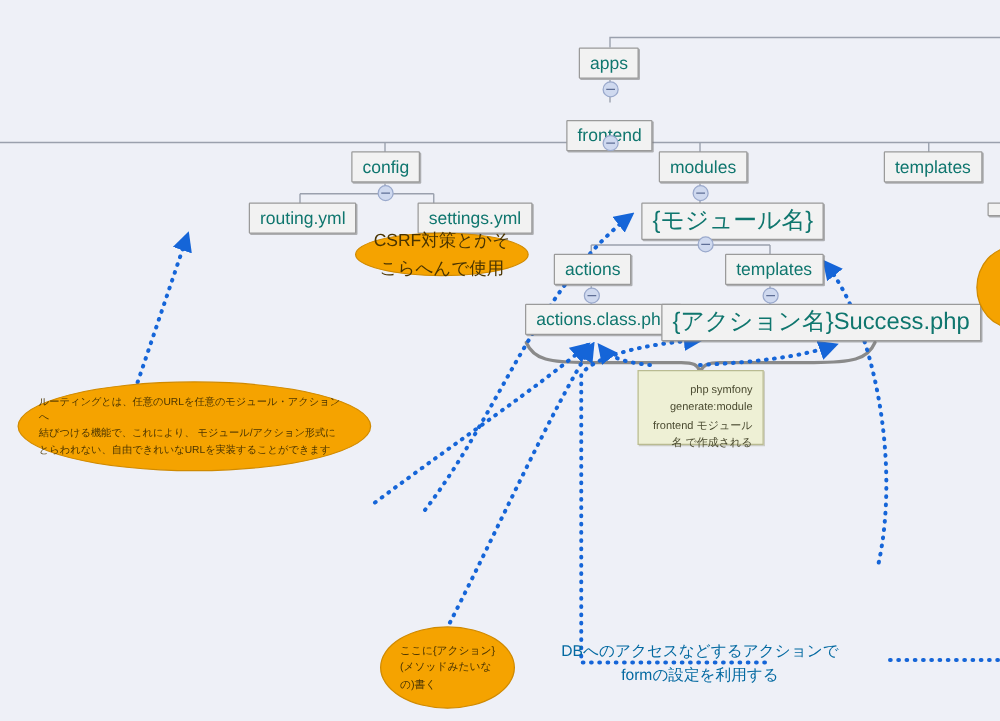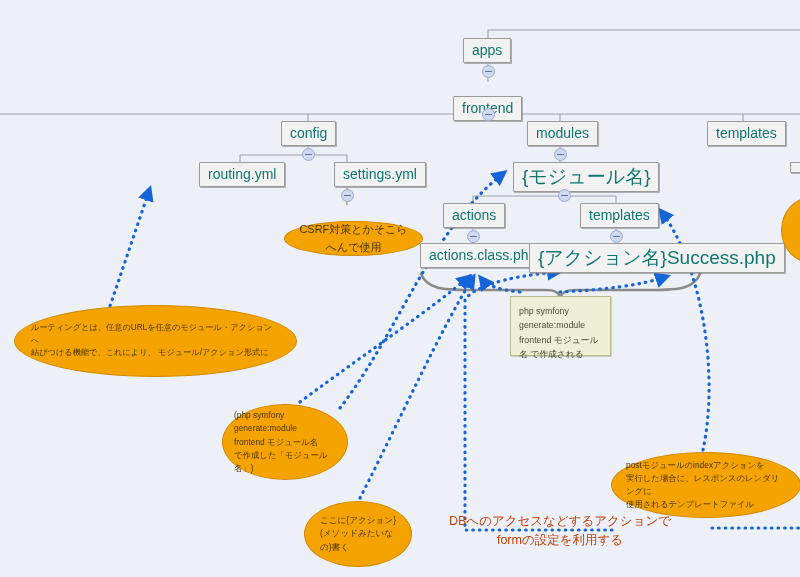--- a/index.html
+++ b/index.html
@@ -61,21 +61,21 @@
     color:#4a4a30;
     font-size:8.8px;
     line-height:1.62;
     padding:7px 8px;
     box-sizing:border-box;
     box-shadow:1px 1px 0 rgba(150,150,120,.4);
   }
 
   .floattext{
     position:absolute;
-    color:#c2410c;
+    color:#0369a1;
     font-size:12.5px;
     line-height:1.5;
     text-align:center;
     white-space:nowrap;
   }
 </style>
 </head>
 <body>
 
 <div id="canvas">
@@ -164,63 +164,49 @@
 
   <div class="toggle" style="left:482px;top:65px;"></div>
   <div class="toggle" style="left:482px;top:108px;"></div>
   <div class="toggle" style="left:302px;top:148px;"></div>
   <div class="toggle" style="left:554px;top:148px;"></div>
   <div class="toggle" style="left:341px;top:189px;"></div>
   <div class="toggle" style="left:558px;top:189px;"></div>
   <div class="toggle" style="left:467px;top:230px;"></div>
   <div class="toggle" style="left:610px;top:230px;"></div>
 
-  <div class="callout" style="left:284px;top:221px;width:139px;height:35px;font-size:11px;padding:3px 10px;justify-content:center;">
+  <div class="callout" style="left:284px;top:186px;width:139px;height:35px;font-size:14px;padding:3px 10px;justify-content:center;">
     <div style="text-align:center;">
       <span>CSRF対策とかそこらへんで使用</span>
     </div>
   </div>
 
   <div class="callout" style="left:14px;top:305px;width:283px;height:72px;font-size:8.2px;">
     <div>
       <span>ルーティングとは、任意のURLを任意のモジュール・アクションへ</span>
       <span>結びつける機能で、これにより、 モジュール/アクション形式に</span>
+      <span>とらわれない、自由できれいなURLを実装することができます</span>
     </div>
   </div>
 
-  <div class="callout" style="left:222px;top:404px;width:126px;height:76px;font-size:8.4px;padding:6px 11px;">
-    <div>
-      <span>(php symfony</span>
-      <span>generate:module</span>
-      <span>frontend モジュール名</span>
-      <span>で作成した「モジュール名」)</span>
-    </div>
-  </div>
 
   <div class="callout" style="left:304px;top:501px;width:108px;height:66px;font-size:8.6px;padding:6px 12px;">
     <div>
       <span>ここに{アクション}</span>
       <span>(メソッドみたいな</span>
       <span>の)書く</span>
     </div>
   </div>
 
-  <div class="callout" style="left:611px;top:452px;width:190px;height:66px;font-size:8.4px;padding:6px 14px;">
-    <div>
-      <span>postモジュールのindexアクションを</span>
-      <span>実行した場合に、レスポンスのレンダリングに</span>
-      <span>使用されるテンプレートファイル</span>
-    </div>
-  </div>
 
   <div class="callout" style="left:781px;top:197px;width:60px;height:66px;font-size:8.4px;padding:6px 4px;">
     
   </div>
 
-  <div class="note" style="left:510px;top:296px;width:101px;height:60px;">
+  <div class="note" style="left:510px;top:296px;width:101px;height:60px;text-align:right;">
     <span>php symfony</span>
     <span>generate:module</span>
     <span>frontend モジュール名</span>
     <span>で作成される</span>
   </div>
 
   <div class="floattext" style="left:560px;top:512px;transform:translateX(-50%);">
     <div>DBへのアクセスなどするアクションで</div>
     <div>formの設定を利用する</div>
   </div>

